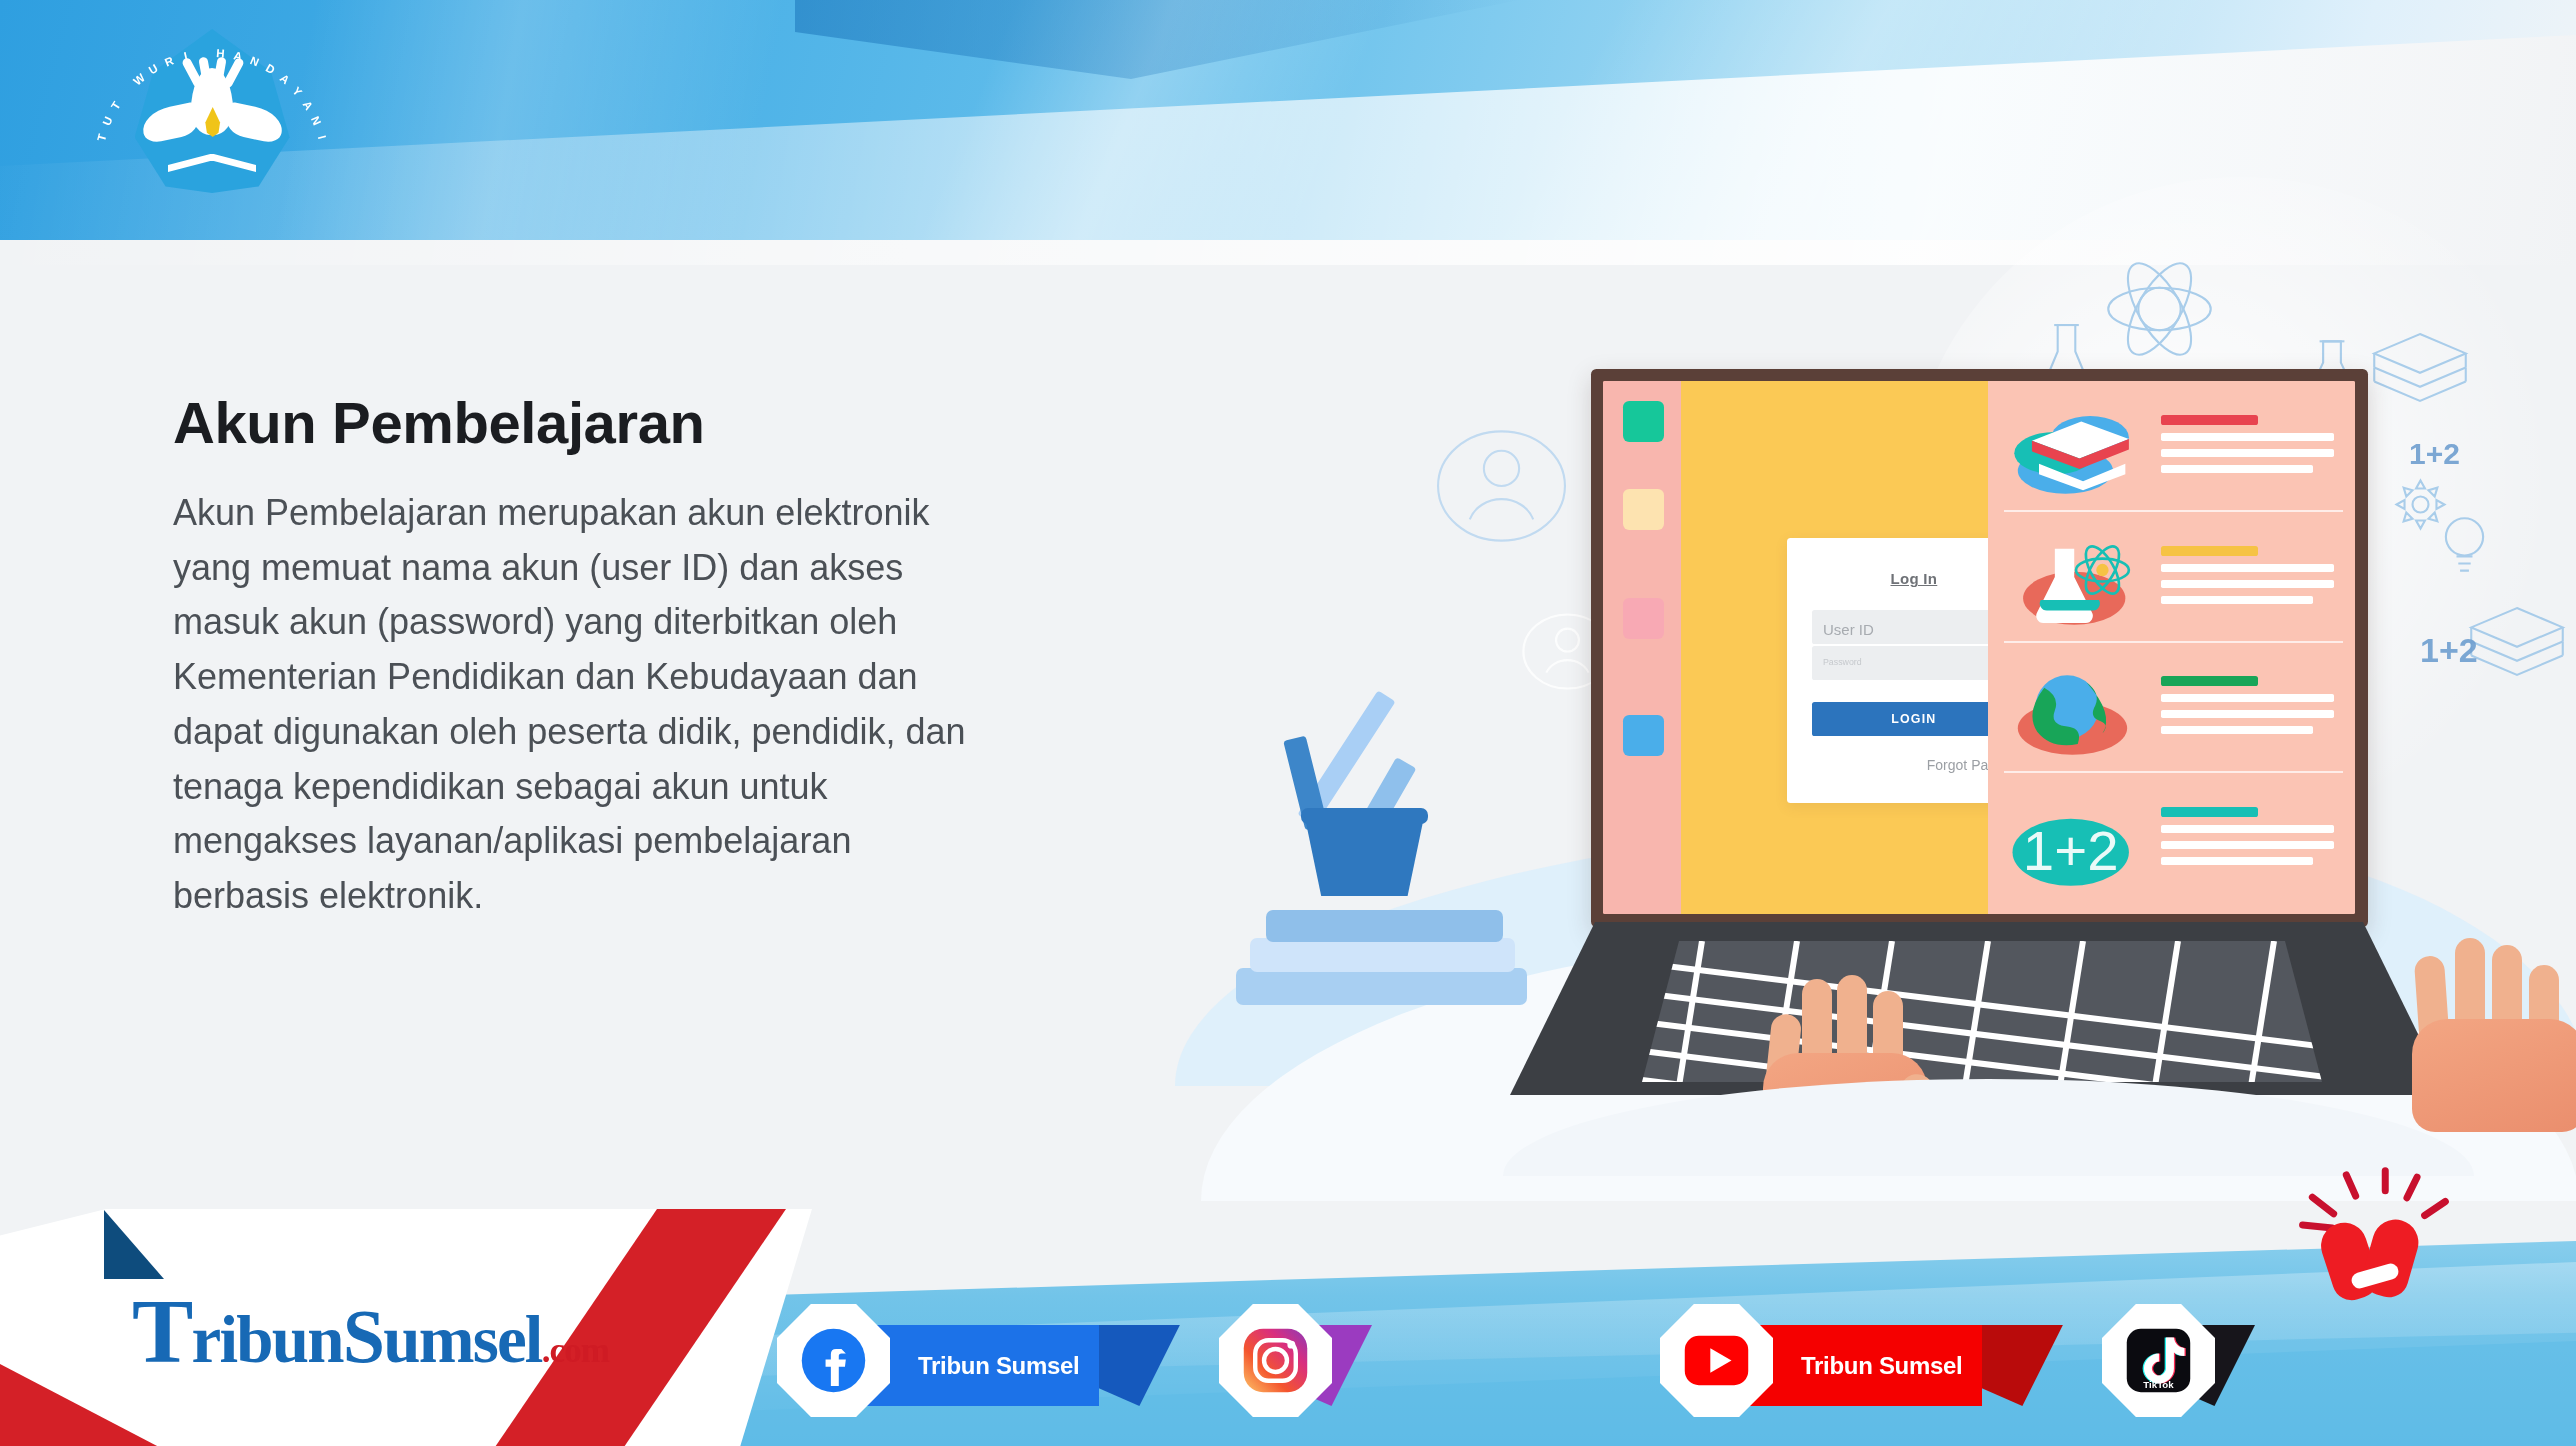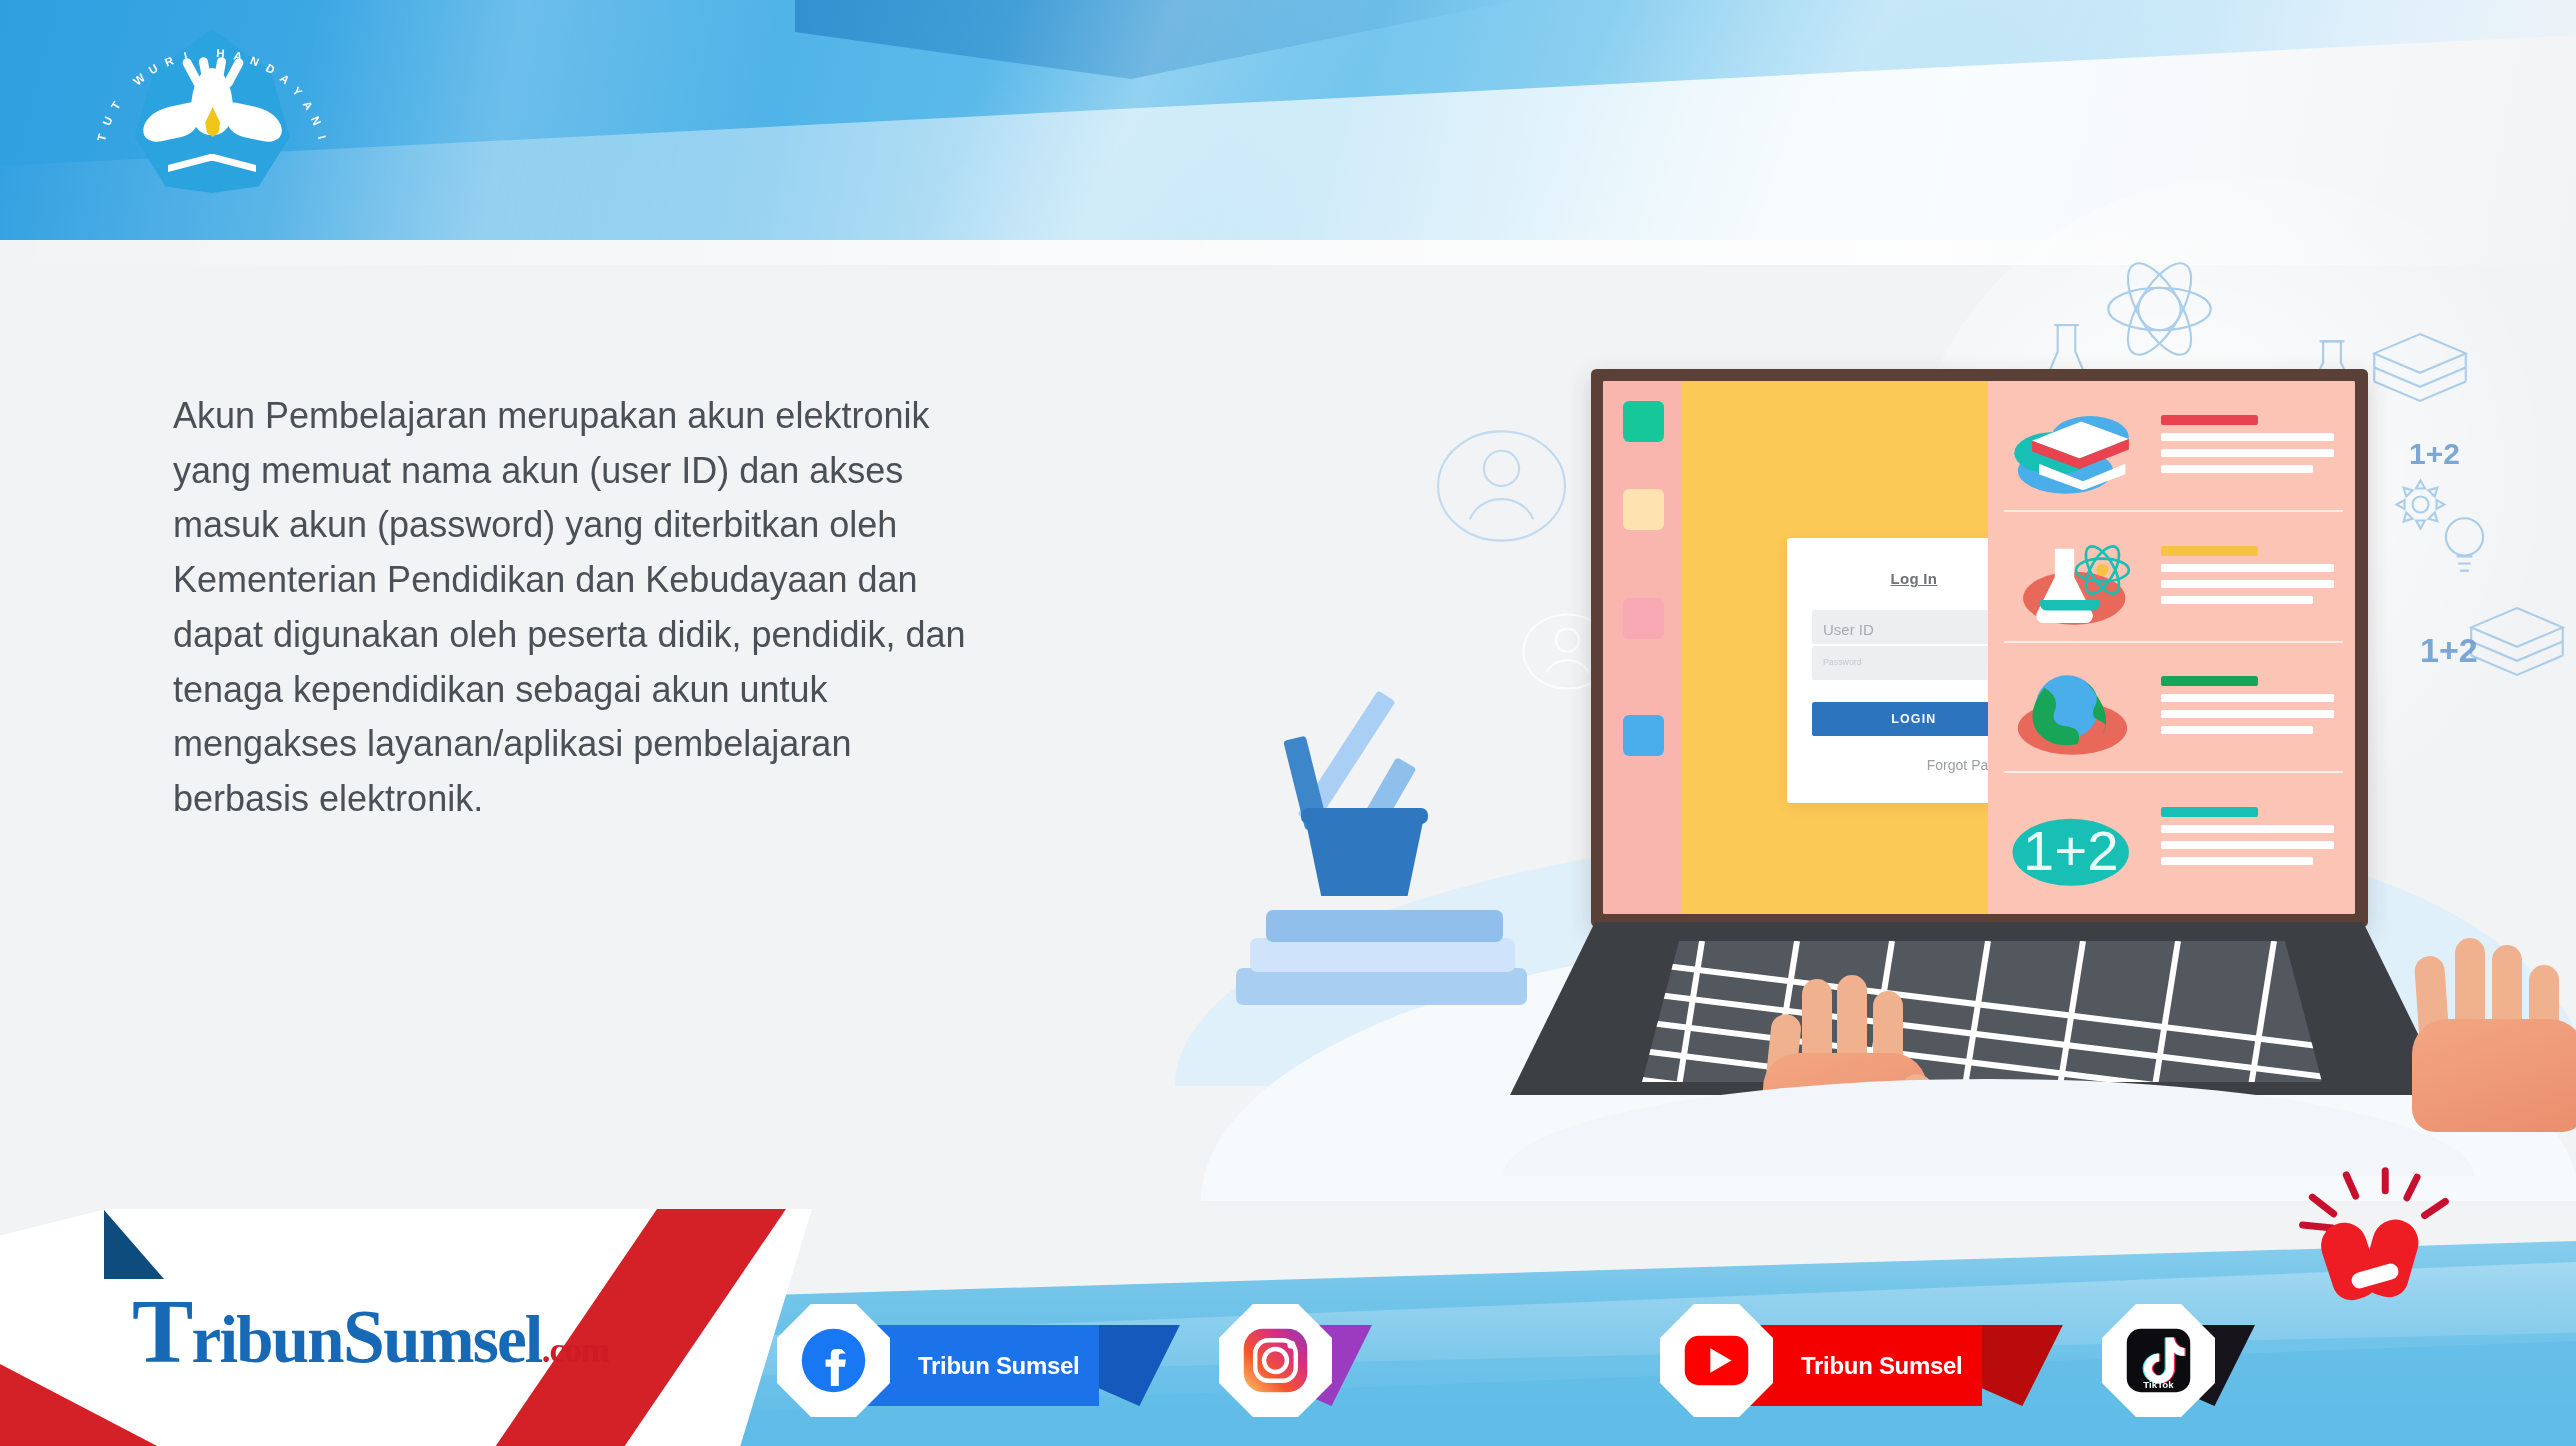--- a/index.html
+++ b/index.html
@@ -287,20 +287,21 @@
         <i></i>
       </div>
     <div class="kdb-body"></div>
     <div class="kdb-wing l"></div>
     <div class="kdb-wing r"></div>
     <div class="kdb-flame"></div>
     <div class="kdb-book"></div>
   </div>
 
   <div class="txt-col">
+    <h1 class="txt-title">Akun Pembelajaran</h1>
     <p class="txt-body">Akun Pembelajaran merupakan akun elektronik yang memuat nama akun (user ID) dan akses masuk akun (password) yang diterbitkan oleh Kementerian Pendidikan dan Kebudayaan dan dapat digunakan oleh peserta didik, pendidik, dan tenaga kependidikan sebagai akun untuk mengakses layanan/aplikasi pembelajaran berbasis elektronik.</p>
   </div>
 
   <svg class="deco" style="left:2102px;top:256px;width:115px;height:106px" viewBox="0 0 130 120">
     <circle cx="65" cy="60" r="24"></circle>
     <ellipse cx="65" cy="60" rx="58" ry="24"></ellipse>
     <ellipse cx="65" cy="60" rx="58" ry="24" transform="rotate(60 65 60)"></ellipse>
     <ellipse cx="65" cy="60" rx="58" ry="24" transform="rotate(-60 65 60)"></ellipse>
   </svg>
   <svg class="deco" style="left:2031px;top:318px;width:71px;height:88px" viewBox="0 0 80 100">

